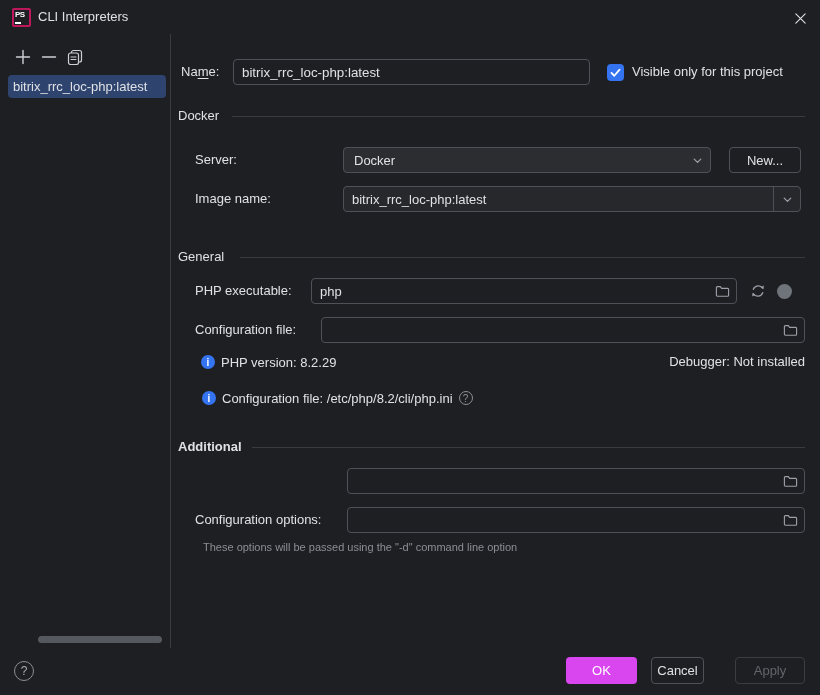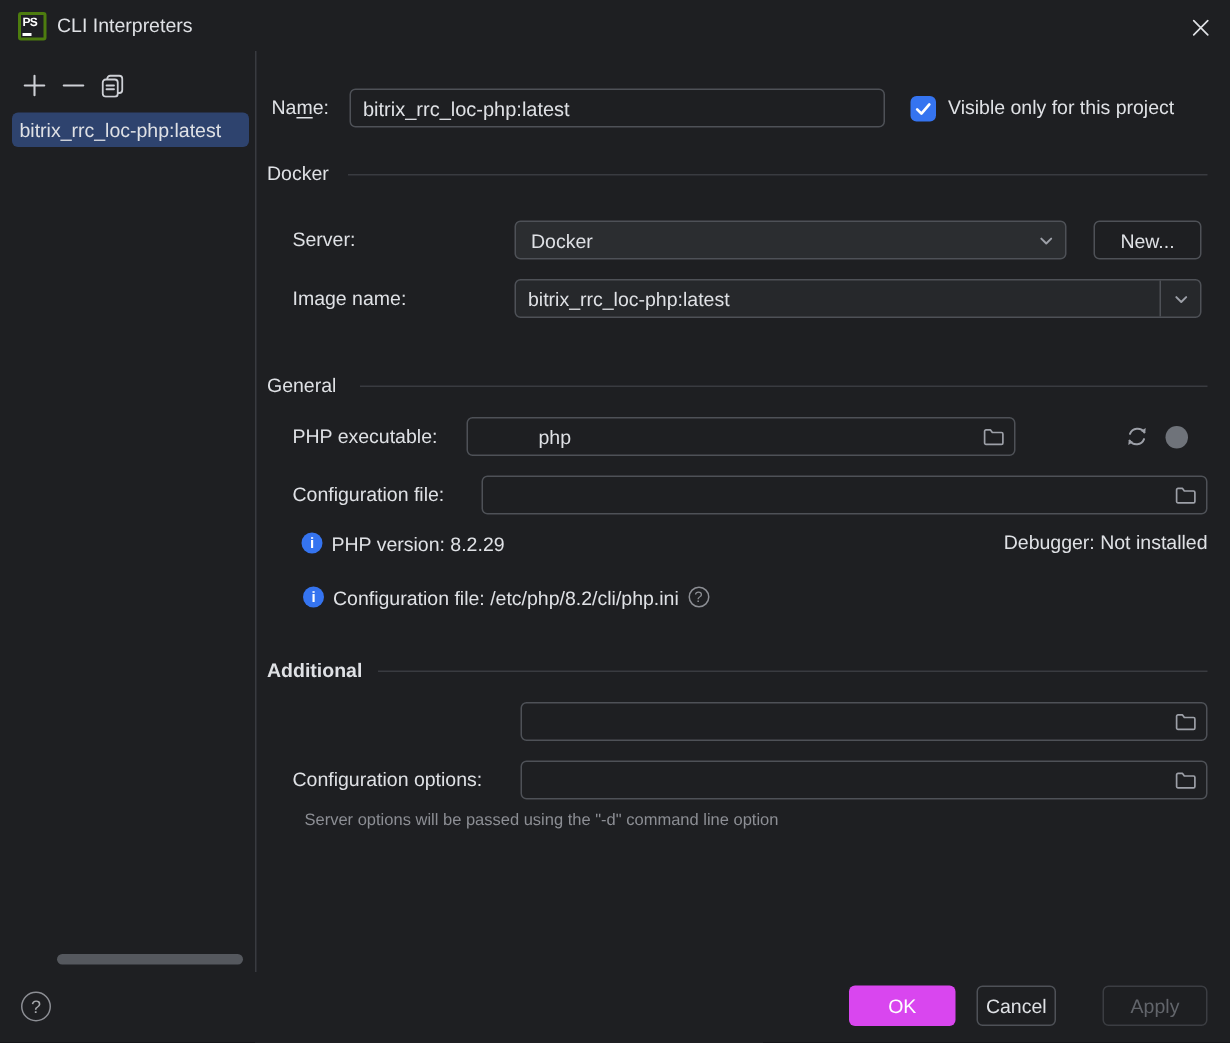--- a/index.html
+++ b/index.html
@@ -6,21 +6,21 @@
   html,body { background:#101114; }
   .window {
     position:relative; width:820px; height:695px; background:#1E1F22;
     font-family:"Liberation Sans", sans-serif; color:#DFE1E5; font-size:13px;
     overflow:hidden;
   }
   .abs { position:absolute; }
   u { text-decoration:underline; text-underline-offset:2px; }
 
   
-  .app-icon { left:12px; top:8px; width:19px; height:19px; border:2px solid #4d7c0f; border-radius:2px; }
+  .app-icon { left:12px; top:8px; width:19px; height:19px; border:2px solid #be185d; border-radius:2px; }
   .app-icon .ps { position:absolute; left:1px; top:0px; font-size:8px; font-weight:bold; color:#fff; letter-spacing:-0.5px; }
   .app-icon .us { position:absolute; left:1px; bottom:1px; width:6px; height:2px; background:#fff; }
   .win-title { left:38px; top:0; height:34px; line-height:34px; }
   .close-btn { right:12px; top:10px; width:16px; height:16px; cursor:pointer; display:flex; align-items:center; justify-content:center; }
 
   
   .v-divider { left:170px; top:34px; width:1px; height:614px; background:#393B40; }
   .tb-icon { top:48px; width:17px; height:17px; display:flex; align-items:center; justify-content:center; }
   .list-item { left:8px; top:75px; width:158px; height:23px; background:#2E436E; border-radius:4px;
                line-height:23px; padding-left:5px; white-space:nowrap; overflow:hidden; }
@@ -129,21 +129,21 @@
       <svg width="15" height="15" viewBox="0 0 16 16" fill="none" stroke="#9DA0A8" stroke-width="1.4" stroke-linecap="round" stroke-linejoin="round">
           <polyline points="4.5,6.5 8,10 11.5,6.5"></polyline>
         </svg>
     </span>
   </div>
 
   <div class="abs section-title" style="left:178px;top:246px;">General</div>
   <div class="abs section-line" style="left:240px;top:257px;width:565px;"></div>
 
   <div class="abs lbl" style="left:195px;top:278px;">PHP executable:</div>
-  <div class="abs field-wrap" style="left:311px;top:278px;width:366px;padding-left:39px;">
+  <div class="abs field-wrap" style="left:311px;top:278px;width:426px;">
     <input class="inner" value="php" style="">
     <span class="trail">
       <svg width="15" height="15" viewBox="0 0 16 16" fill="none" stroke="#9DA0A8" stroke-width="1.2" stroke-linejoin="round">
           <path d="M1.5 12V3.8a1 1 0 0 1 1-1h3.2l1.3 1.8h6.5a1 1 0 0 1 1 1V12a1 1 0 0 1-1 1h-11a1 1 0 0 1-1-1Z"></path>
         </svg>
     </span>
   </div>
   <div class="abs" style="left:750px;top:283px;width:16px;height:16px;cursor:pointer;">
     <svg width="16" height="16" viewBox="0 0 16 16">
       <g stroke="#9DA0A8" stroke-width="1.3" fill="none" stroke-linecap="round">
@@ -193,19 +193,19 @@
   <div class="abs lbl" style="left:195px;top:507px;">Configuration options:</div>
   <div class="abs field-wrap" style="left:347px;top:507px;width:458px;">
     <input class="inner" style="">
     <span class="trail">
       <svg width="15" height="15" viewBox="0 0 16 16" fill="none" stroke="#9DA0A8" stroke-width="1.2" stroke-linejoin="round">
           <path d="M1.5 12V3.8a1 1 0 0 1 1-1h3.2l1.3 1.8h6.5a1 1 0 0 1 1 1V12a1 1 0 0 1-1 1h-11a1 1 0 0 1-1-1Z"></path>
         </svg>
     </span>
   </div>
 
-  <div class="abs hint" style="left:203px;top:541px;">Server options will be passed using the "-d" command line option</div>
+  <div class="abs hint" style="left:203px;top:541px;">These options will be passed using the "-d" command line option</div>
 
   <button class="btn primary abs" style="left:566px;top:657px;width:71px;">OK</button>
   <button class="btn ghost abs" style="left:651px;top:657px;width:53px;">Cancel</button>
   <button class="btn disabled abs" style="left:735px;top:657px;width:70px;">Apply</button>
 
 </div>
 
 </body></html>

